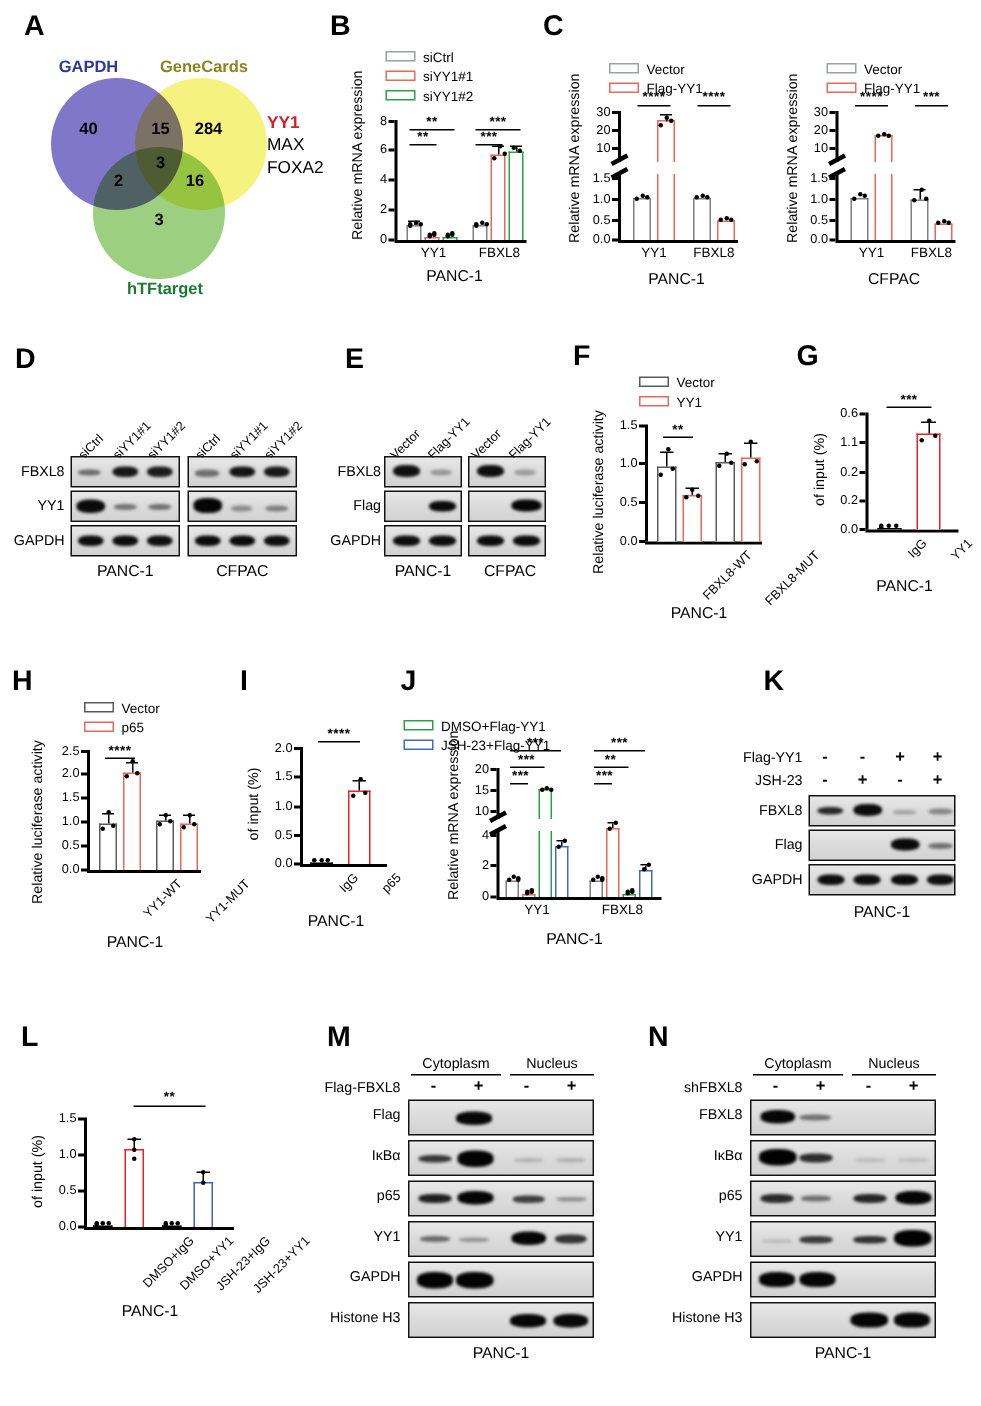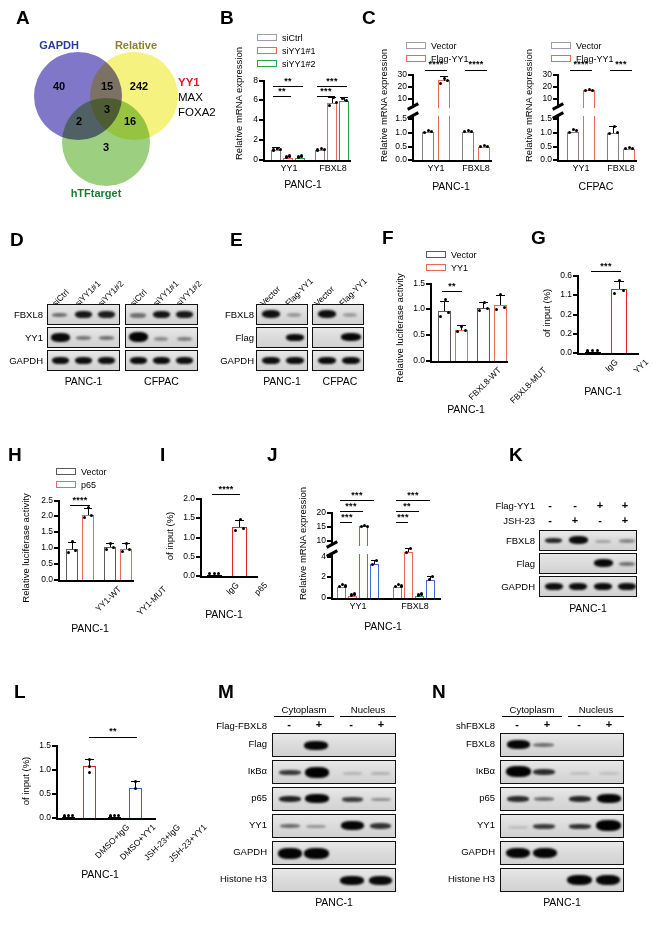--- a/index.html
+++ b/index.html
@@ -46,26 +46,26 @@
 
 <div class="panel" style="left:0;top:0;width:215px;height:205px;">
   <div class="plabel" style="left:16px;top:8px;">A</div>
 
   <div style="position:absolute;left:0;top:0;width:215px;height:205px;">
     <div class="vcirc" style="left:34px;top:52px;width:88px;height:88px;background:#6b5fc0;opacity:.85;"></div>
     <div class="vcirc" style="left:90px;top:52px;width:88px;height:88px;background:#f5f06a;opacity:.85;"></div>
     <div class="vcirc" style="left:62px;top:98px;width:88px;height:88px;background:#8cc76a;opacity:.85;"></div>
 
     <div class="vlab" style="left:24px;top:40px;width:70px;color:#2b3a9b;">GAPDH</div>
-    <div class="vlab" style="left:96px;top:40px;width:80px;color:#8a8420;">Relative</div>
-    <div class="vlab" style="left:56px;top:188px;width:80px;color:#1a7a34;">hTFtarget</div>
+    <div class="vlab" style="left:96px;top:40px;width:80px;color:#8a8420;">GeneCards</div>
+    <div class="vlab" style="left:70px;top:188px;width:80px;color:#1a7a34;">hTFtarget</div>
 
     <div class="vnum" style="left:48px;top:81px;width:22px;">40</div>
     <div class="vnum" style="left:96px;top:81px;width:22px;">15</div>
-    <div class="vnum" style="left:125px;top:81px;width:28px;">242</div>
+    <div class="vnum" style="left:125px;top:81px;width:28px;">284</div>
     <div class="vnum" style="left:97px;top:104px;width:20px;">3</div>
     <div class="vnum" style="left:69px;top:116px;width:20px;">2</div>
     <div class="vnum" style="left:119px;top:116px;width:22px;">16</div>
     <div class="vnum" style="left:96px;top:142px;width:20px;">3</div>
   </div>
 
   <div class="tflist" style="left:178px;top:75px;">
     <div style="color:#d4202a;font-weight:bold;">YY1</div>
     <div>MAX</div>
     <div>FOXA2</div>
@@ -605,20 +605,30 @@
     </div>
   </div>
   <div class="cap" style="left:22px;top:168px;width:100px;">PANC-1</div>
 </div>
 
 <div class="panel" style="left:263px;top:440px;width:210px;height:215px;">
   <div class="plabel" style="left:4px;top:5px;">J</div>
 
   <div class="legend" style="left:6px;top:38px;width:200px;">
     <div style="display:flex;">
+      <div>
+        <div class="legrow">
+            <span class="legbox" style="border-color:#2aa24a;"></span>
+            <span class="legtxt">DMSO+Flag-YY1</span>
+          </div>
+        <div class="legrow">
+            <span class="legbox" style="border-color:#4169c9;"></span>
+            <span class="legtxt">JSH-23+Flag-YY1</span>
+          </div>
+      </div>
     </div>
   </div>
 
   <div class="chart" style="left:68px;top:72px;width:110px;height:86px;">
     <div class="axis-y" style="top:0;height:34px;"></div>
     <div class="axis-y" style="top:42px;height:44px;"></div>
     <div class="axis-x" style="top:86px;width:110px;"></div>
     <div style="position:absolute;left:-5px;top:31px;width:12px;height:3px;background:#000;transform:rotate(-28deg);"></div>
     <div style="position:absolute;left:-5px;top:40px;width:12px;height:3px;background:#000;transform:rotate(-28deg);"></div>
 

